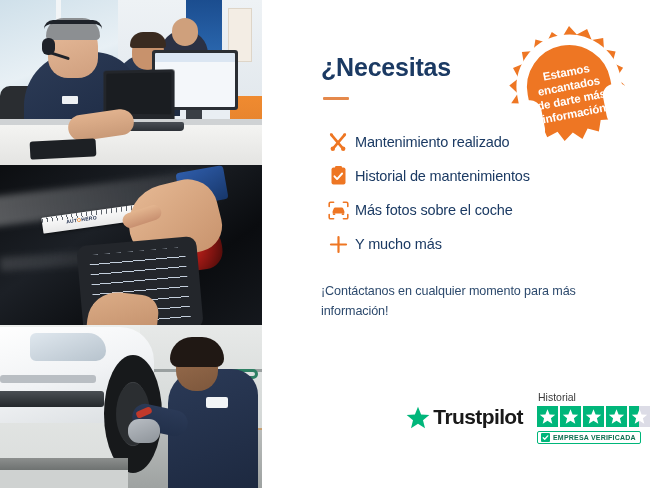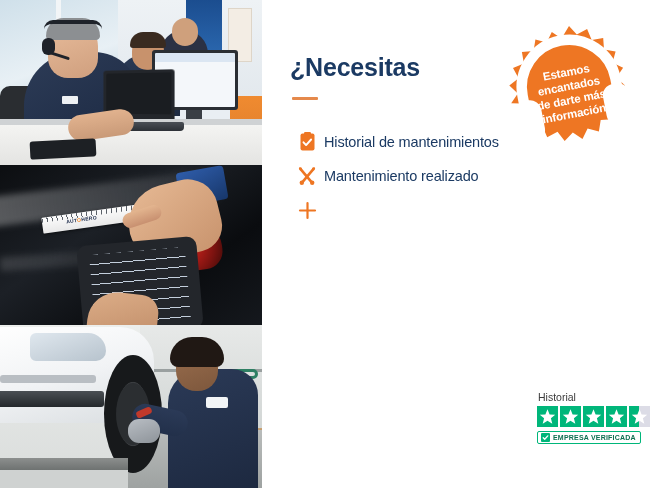--- a/index.html
+++ b/index.html
@@ -163,20 +163,21 @@
   .p3-tool { position:absolute; left:136px; top:84px; width:16px; height:7px;
       background:#c0392b; border-radius:3px; transform:rotate(-24deg); }
 
   
   .content {
     position: relative;
     flex: 1 1 auto;
     height: 488px;
     padding: 52px 22px 12px 28px;
     background: #ffffff;
+    margin-left: 31px;
   }
   .heading {
     font-size: 25px;
     line-height: 1.22;
     font-weight: bold;
     color: #1b3a63;
     letter-spacing: -0.2px;
     max-width: 230px;
   }
   .divider {
@@ -381,61 +382,82 @@
           <span>de darte más</span><br>
           <span>información</span>
         </div>
       </div>
     </div>
 
     <div class="features">
 
       <div class="feature">
         <span class="feature-icon">
-          <svg width="17" height="20" viewBox="0 0 17 20" aria-hidden="true">
-            <rect x="1.5" y="1.5" width="14" height="17" rx="2" fill="#ee7623"></rect>
-            <rect x="5" y="0" width="7" height="3.4" rx="1.2" fill="#ee7623"></rect>
-            <path d="M4.5 10.3 l2.6 2.8 5-5.6" fill="none" stroke="#ffffff" stroke-width="1.9" stroke-linecap="round" stroke-linejoin="round"></path>
-          </svg>
-        </span>
-        <span class="feature-label">Historial de mantenimientos</span>
-      </div>
-
-      <div class="feature">
-        <span class="feature-icon">
           <svg width="20" height="20" viewBox="0 0 20 20" aria-hidden="true">
             <path d="M3.2 2.6 L14.8 16.4" stroke="#ee7623" stroke-width="2.6" stroke-linecap="round" fill="none"></path>
             <path d="M16.8 2.6 L5.2 16.4" stroke="#ee7623" stroke-width="2.6" stroke-linecap="round" fill="none"></path>
             <path d="M2.2 1.6 l2.6 .2 .2 2.6 -2.2 -.2z" fill="#ee7623"></path>
             <path d="M17.8 1.6 l-2.6 .2 -.2 2.6 2.2 -.2z" fill="#ee7623"></path>
             <circle cx="15.2" cy="16.8" r="2.2" fill="#ee7623"></circle>
             <circle cx="4.8" cy="16.8" r="2.2" fill="#ee7623"></circle>
           </svg>
         </span>
         <span class="feature-label">Mantenimiento realizado</span>
       </div>
 
-
+      <div class="feature">
+        <span class="feature-icon">
+          <svg width="17" height="20" viewBox="0 0 17 20" aria-hidden="true">
+            <rect x="1.5" y="1.5" width="14" height="17" rx="2" fill="#ee7623"></rect>
+            <rect x="5" y="0" width="7" height="3.4" rx="1.2" fill="#ee7623"></rect>
+            <path d="M4.5 10.3 l2.6 2.8 5-5.6" fill="none" stroke="#ffffff" stroke-width="1.9" stroke-linecap="round" stroke-linejoin="round"></path>
+          </svg>
+        </span>
+        <span class="feature-label">Historial de mantenimientos</span>
+      </div>
+
+
+      <div class="feature">
+        <span class="feature-icon">
+          <svg width="21" height="19" viewBox="0 0 21 19" aria-hidden="true">
+            <path d="M1.2 5.4 V2.6 a1.4 1.4 0 0 1 1.4-1.4 h3" fill="none" stroke="#ee7623" stroke-width="1.6" stroke-linecap="round"></path>
+            <path d="M19.8 5.4 V2.6 a1.4 1.4 0 0 0-1.4-1.4 h-3" fill="none" stroke="#ee7623" stroke-width="1.6" stroke-linecap="round"></path>
+            <path d="M1.2 13.6 v2.8 a1.4 1.4 0 0 0 1.4 1.4 h3" fill="none" stroke="#ee7623" stroke-width="1.6" stroke-linecap="round"></path>
+            <path d="M19.8 13.6 v2.8 a1.4 1.4 0 0 1-1.4 1.4 h-3" fill="none" stroke="#ee7623" stroke-width="1.6" stroke-linecap="round"></path>
+            <path d="M4.6 12.4 h11.8 v-2.2 l-1.3-2.9 a1.4 1.4 0 0 0-1.3-.9 H7.2 a1.4 1.4 0 0 0-1.3 .9 L4.6 10.2z" fill="#ee7623"></path>
+            <rect x="4.8" y="12.2" width="2.6" height="1.9" rx=".8" fill="#ee7623"></rect>
+            <rect x="13.6" y="12.2" width="2.6" height="1.9" rx=".8" fill="#ee7623"></rect>
+          </svg>
+        </span>
+        <span class="feature-label">Más fotos sobre el coche</span>
+      </div>
 
       <div class="feature">
         <span class="feature-icon">
           <svg width="19" height="19" viewBox="0 0 19 19" aria-hidden="true">
             <path d="M9.5 2 V17" stroke="#ee7623" stroke-width="2.2" stroke-linecap="round"></path>
             <path d="M2 9.5 H17" stroke="#ee7623" stroke-width="2.2" stroke-linecap="round"></path>
           </svg>
         </span>
+        <span class="feature-label">Y mucho más</span>
       </div>
 
     </div>
 
     <p class="cta">
-      <br>
+      <span>¡Contáctanos en cualquier momento para más información!</span><br>
     </p>
 
     <div class="trustpilot">
+      <div class="tp-logo">
+        <svg width="24" height="23" viewBox="0 0 24 23" aria-hidden="true">
+          <path fill="#00b67a" d="M12 0.8 l3.1 7.6 8.2 .5 -6.3 5.3 2 8 -7-4.4 -7 4.4 2-8 -6.3-5.3 8.2-.5z"></path>
+        </svg>
+        <span class="tp-name">Trustpilot</span>
+      </div>
       <div class="tp-rating">
         <span class="tp-excelente">Historial</span>
         <div class="tp-stars">
           <span class="tp-star">
             <svg width="21" height="21" viewBox="0 0 21 21" aria-hidden="true">
                 <path fill="#ffffff" d="M10.5 3.2 l2.1 5.2 5.6 .3 -4.3 3.6 1.4 5.5 -4.8-3 -4.8 3 1.4-5.5 -4.3-3.6 5.6-.3z"></path>
               </svg>
           </span>
           <span class="tp-star">
             <svg width="21" height="21" viewBox="0 0 21 21" aria-hidden="true">

